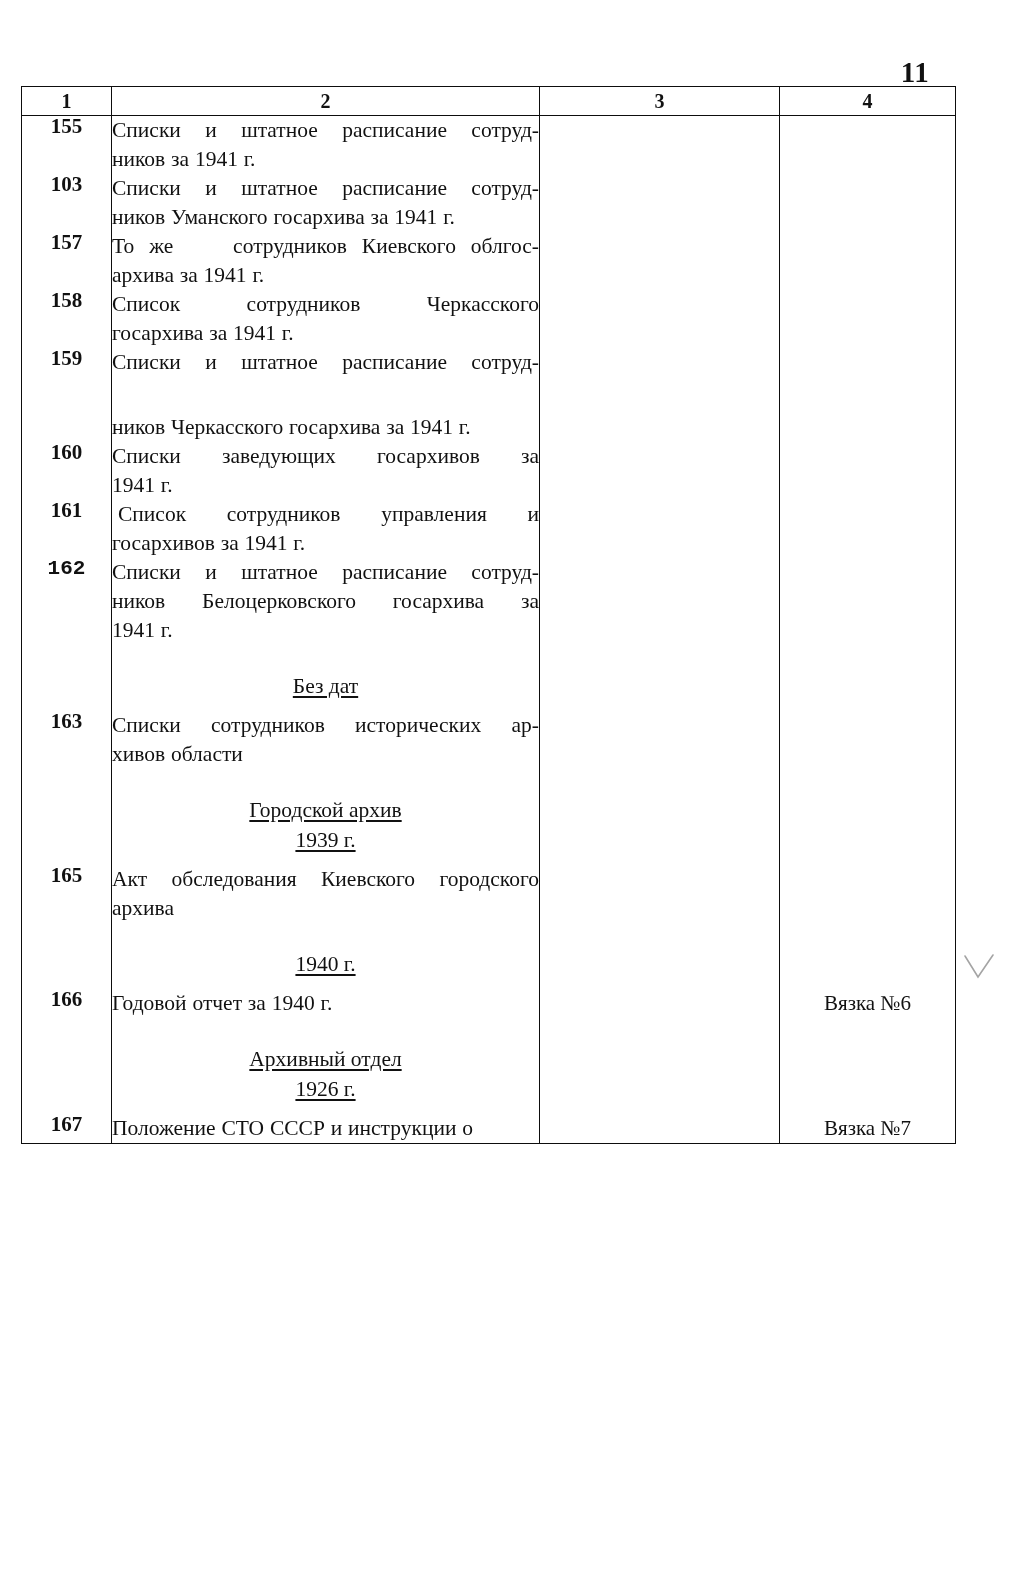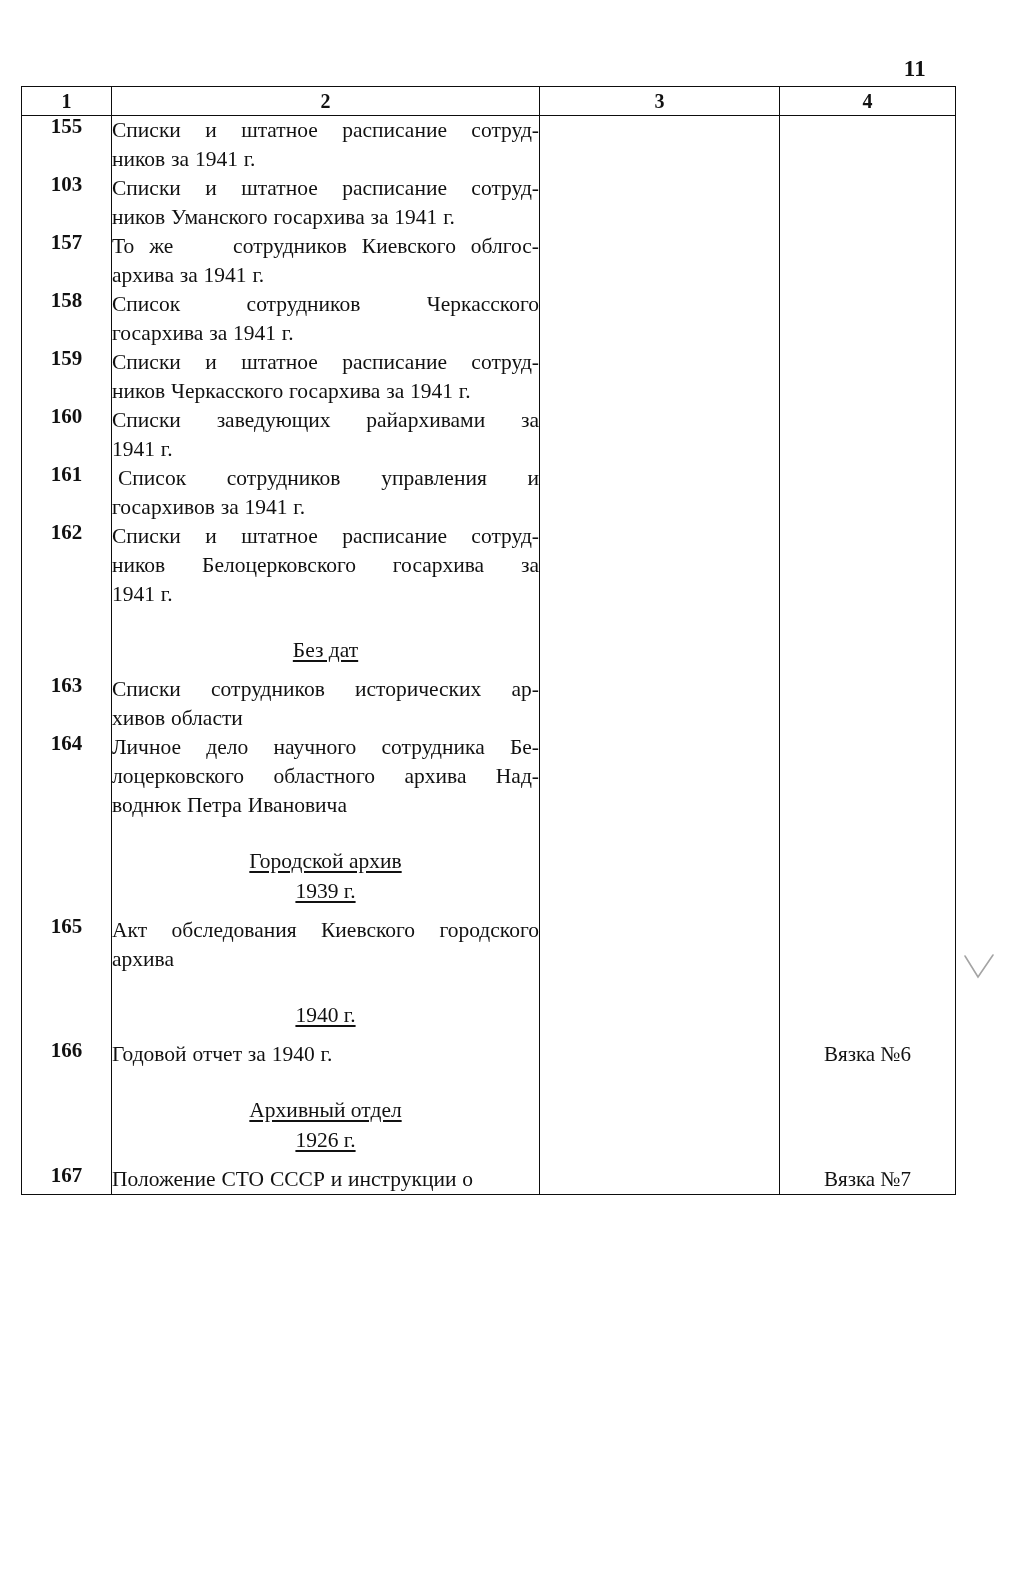--- a/index.html
+++ b/index.html
@@ -19,21 +19,21 @@
     overflow: hidden;
   }
 
   
   #page-number {
     position: absolute;
     top: 56px;
     left: 880px;
     width: 70px;
     text-align: center;
-    font-size: 23px;
+    font-size: 29px;
     font-weight: 700;
     letter-spacing: 0.5px;
   }
 
   
   #scan-artifact {
     position: absolute;
     left: 962px;
     top: 950px;
     width: 34px;
@@ -172,45 +172,45 @@
             <div style="text-align: justify; text-align-last: justify; white-space: pre-wrap;">Список сотрудников Черкасского</div>
             <div style="text-align: left; white-space: pre-wrap;">госархива за 1941 г.</div>
           </td>
           <td class="cell-mark" style="border-top: none; border-bottom: none;"></td>
           <td class="cell-mark" style="border-top: none; border-bottom: none;"></td>
         </tr>
         <tr>
           <td class="cell-num" style="border-top: none; border-bottom: none;">159</td>
           <td class="cell-desc" style="border-top: none; border-bottom: none;">
             <div style="text-align: justify; text-align-last: justify; white-space: pre-wrap;">Списки и штатное расписание сотруд-</div>
-            <div style="text-align: left; white-space: pre-wrap;">ников Черкасского госархива за 1941 г.</div>
+            <div style="text-align: left; white-space: pre-wrap; margin-top: 36px;">ников Черкасского госархива за 1941 г.</div>
           </td>
           <td class="cell-mark" style="border-top: none; border-bottom: none;"></td>
           <td class="cell-mark" style="border-top: none; border-bottom: none;"></td>
         </tr>
         <tr>
           <td class="cell-num" style="border-top: none; border-bottom: none;">160</td>
           <td class="cell-desc" style="border-top: none; border-bottom: none;">
-            <div style="text-align: justify; text-align-last: justify; white-space: pre-wrap;">Списки заведующих райархивами за</div>
+            <div style="text-align: justify; text-align-last: justify; white-space: pre-wrap;">Списки заведующих госархивов за</div>
             <div style="text-align: left; white-space: pre-wrap;">1941 г.</div>
           </td>
           <td class="cell-mark" style="border-top: none; border-bottom: none;"></td>
           <td class="cell-mark" style="border-top: none; border-bottom: none;"></td>
         </tr>
         <tr>
           <td class="cell-num" style="border-top: none; border-bottom: none;">161</td>
           <td class="cell-desc" style="border-top: none; border-bottom: none;">
             <div style="text-align: justify; text-align-last: justify; white-space: pre-wrap; margin-left: 6px;">Список сотрудников управления и</div>
             <div style="text-align: left; white-space: pre-wrap;">госархивов за 1941 г.</div>
           </td>
           <td class="cell-mark" style="border-top: none; border-bottom: none;"></td>
           <td class="cell-mark" style="border-top: none; border-bottom: none;"></td>
         </tr>
         <tr>
-          <td class="cell-num" style="border-top: none; border-bottom: none;">162</td>
+          <td class="cell-num" style="border-top: none; border-bottom: none; font-family: Liberation Mono, monospace;">162</td>
           <td class="cell-desc" style="border-top: none; border-bottom: none;">
             <div style="text-align: justify; text-align-last: justify; white-space: pre-wrap;">Списки и штатное расписание сотруд-</div>
             <div style="text-align: justify; text-align-last: justify; white-space: pre-wrap;">ников Белоцерковского госархива за</div>
             <div style="text-align: left; white-space: pre-wrap;">1941 г.</div>
           </td>
           <td class="cell-mark" style="border-top: none; border-bottom: none;"></td>
           <td class="cell-mark" style="border-top: none; border-bottom: none;"></td>
         </tr>
         <tr>
           <td class="cell-empty" style="border-top: none; border-bottom: none;"></td>
@@ -220,30 +220,20 @@
             </div>
           </td>
           <td class="cell-empty" style="border-top: none; border-bottom: none;"></td>
           <td class="cell-empty" style="border-top: none; border-bottom: none;"></td>
         </tr>
         <tr>
           <td class="cell-num" style="border-top: none; border-bottom: none;">163</td>
           <td class="cell-desc" style="border-top: none; border-bottom: none;">
             <div style="text-align: justify; text-align-last: justify; white-space: pre-wrap;">Списки сотрудников исторических ар-</div>
             <div style="text-align: left; white-space: pre-wrap;">хивов области</div>
-          </td>
-          <td class="cell-mark" style="border-top: none; border-bottom: none;"></td>
-          <td class="cell-mark" style="border-top: none; border-bottom: none;"></td>
-        </tr>
-        <tr>
-          <td class="cell-num" style="border-top: none; border-bottom: none;">164</td>
-          <td class="cell-desc" style="border-top: none; border-bottom: none;">
-            <div style="text-align: justify; text-align-last: justify; white-space: pre-wrap;">Личное дело научного сотрудника Бе-</div>
-            <div style="text-align: justify; text-align-last: justify; white-space: pre-wrap;">лоцерковского областного архива Над-</div>
-            <div style="text-align: left; white-space: pre-wrap;">воднюк Петра Ивановича</div>
           </td>
           <td class="cell-mark" style="border-top: none; border-bottom: none;"></td>
           <td class="cell-mark" style="border-top: none; border-bottom: none;"></td>
         </tr>
         <tr>
           <td class="cell-empty" style="border-top: none; border-bottom: none;"></td>
           <td style="border-top: none; border-bottom: none;">
             <div class="section-head" style="padding-top: 26px; padding-bottom: 10px;">
               <div><span class="u">Городской архив</span></div>
               <div><span class="u">1939 г.</span></div>

